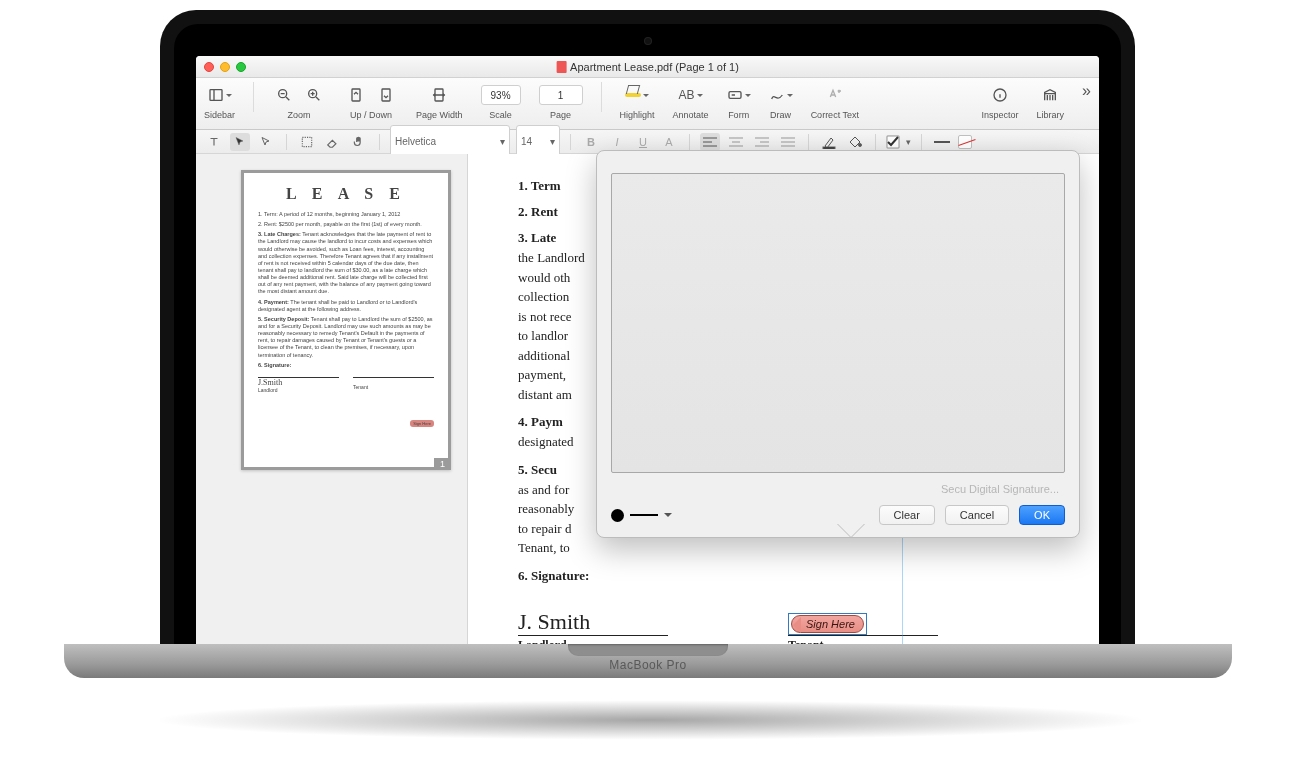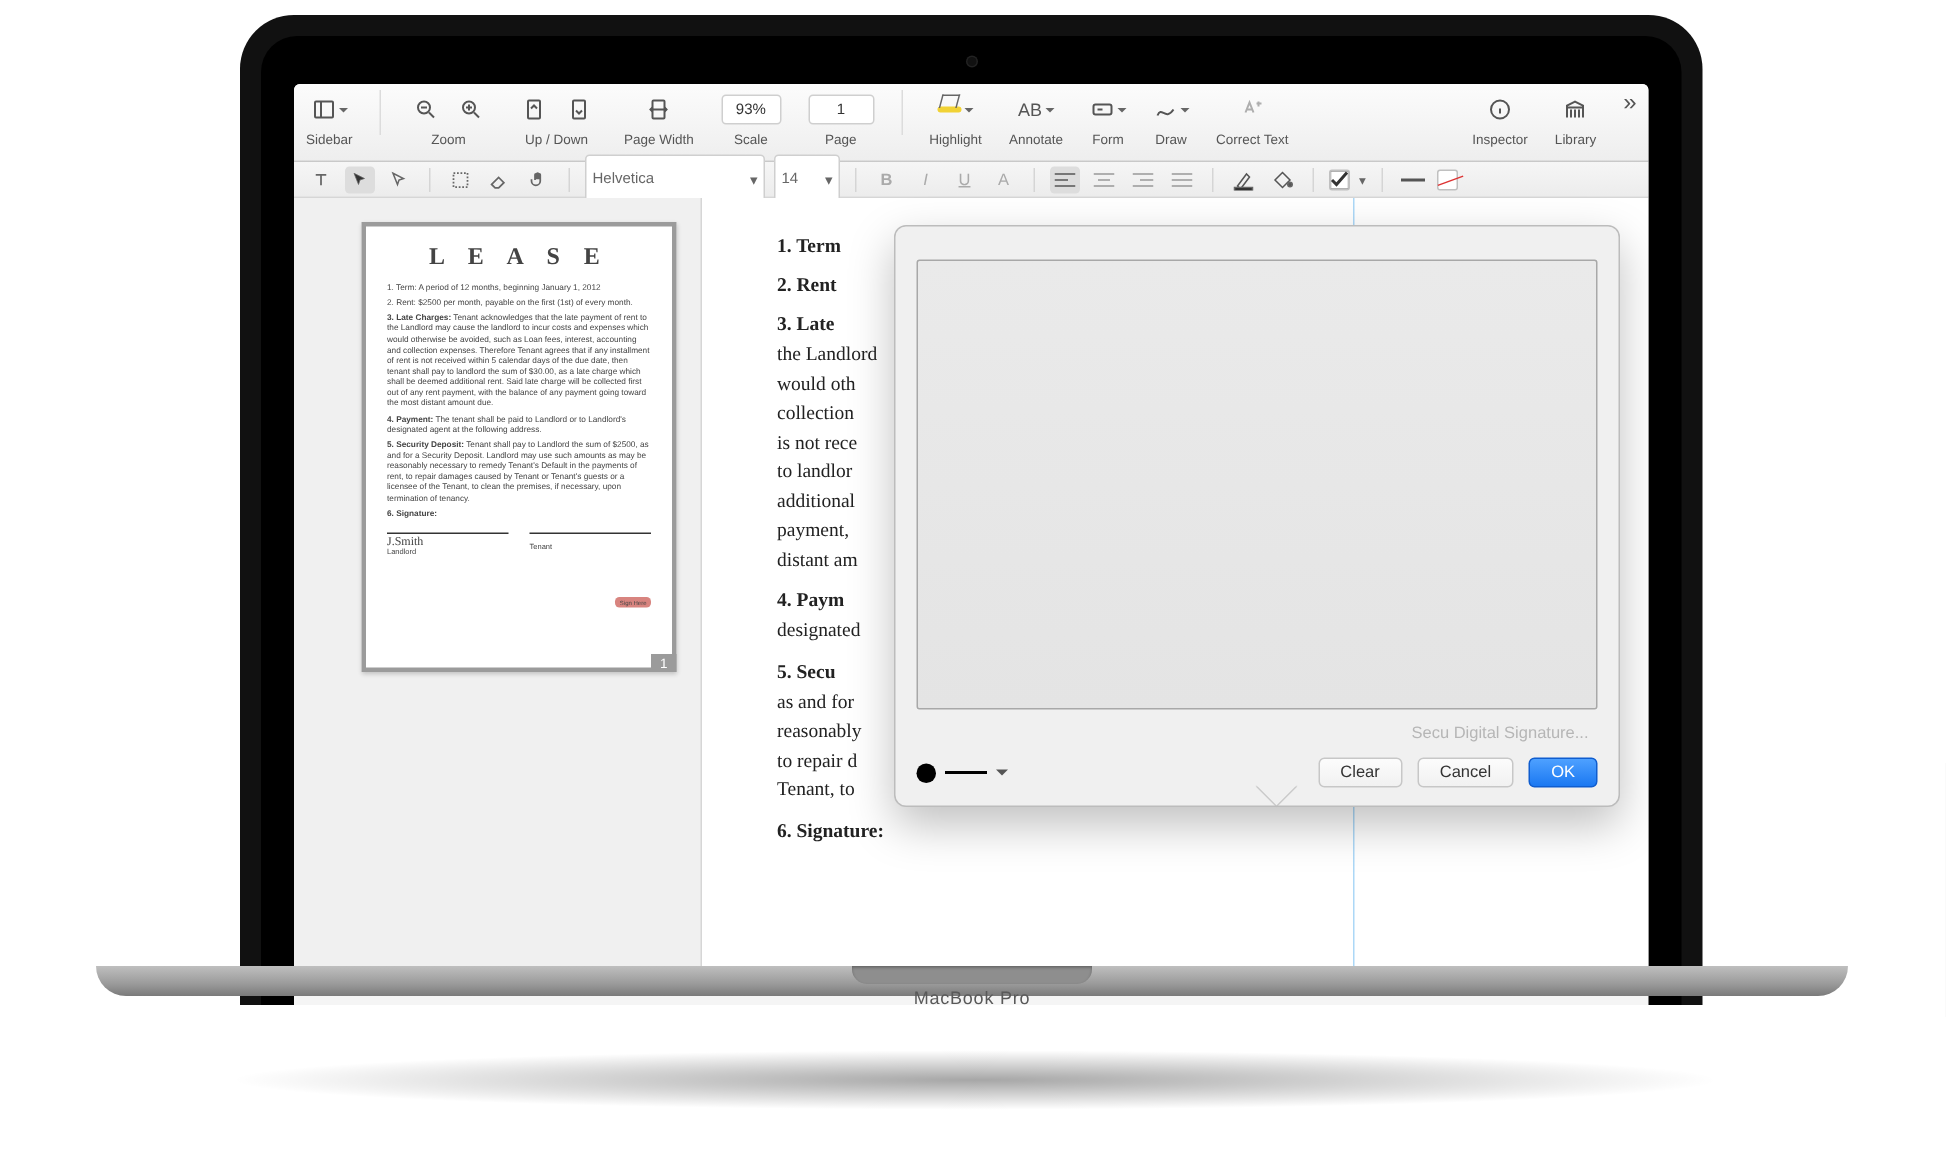--- a/index.html
+++ b/index.html
@@ -35,21 +35,21 @@
   .screen {
     width: 100%; height: 100%;
     background: #f5f5f5;
     border-radius: 4px 4px 0 0;
     overflow: hidden;
     position: relative;
   }
   .laptop-base {
     position: absolute;
     left: 64px; top: 644px;
-    width: 1168px; height: 20px;
+    width: 1168px; height: 34px;
     background: linear-gradient(#bfbfbf,#9a9a9a 60%, #7a7a7a);
     border-radius: 0 0 20px 20px;
   }
   .laptop-base::before {
     content:"";
     position:absolute; left:50%; top:0; transform:translateX(-50%);
     width:160px; height:12px;
     background:#8e8e8e;
     border-radius: 0 0 10px 10px;
     box-shadow: inset 0 1px 2px rgba(0,0,0,.3);
@@ -232,20 +232,31 @@
   .stroke-caret{border:4px solid transparent; border-top-color:#555; margin-top:4px;}
 </style>
 </head>
 <body>
 
 <div class="laptop">
   <div class="screen-bezel">
     <div class="camera"></div>
     <div class="screen">
 
+      <div class="titlebar">
+        <div class="traffic">
+          <div class="tl close"></div>
+          <div class="tl min"></div>
+          <div class="tl max"></div>
+        </div>
+        <div class="title">
+          <span class="pdf-badge"></span>
+          <span>Apartment Lease.pdf (Page 1 of 1)</span>
+        </div>
+      </div>
 
       <div class="toolbar">
         <div class="tgroup">
           <div class="ticons">
             <span class="tbtn caret">
               <svg viewBox="0 0 24 24" fill="none" stroke="currentColor" stroke-width="2">
                   <rect x="3" y="4" width="18" height="16" rx="1"></rect>
                   <line x1="9" y1="4" x2="9" y2="20"></line>
                 </svg>
             </span>
@@ -546,20 +557,38 @@
 distant am</p>
           <h4>4. Paym</h4>
           <p>designated</p>
           <h4>5.  Secu</h4>
           <p style="white-space:pre-line;">as and for
 reasonably
 to repair d
 Tenant, to</p>
           <h4><span>6. Signature</span>:</h4>
 
+          <div class="sig-block">
+            <div class="sig-col">
+              <div class="sig-line">
+                  <span class="cique cursive">J. Smith</span>
+                </div>
+              <span class="sig-label">Landlord</span>
+            </div>
+            <div class="sig-col">
+              <div class="sig-line">
+                <span class="tenant-field">
+                  <span class="sign-here-tag">
+                      <span>Sign Here</span>
+                    </span>
+                </span>
+              </div>
+              <span class="sig-label">Tenant</span>
+            </div>
+          </div>
         </div>
       </div>
 
       <div class="popover">
         <div class="sign-canvas"></div>
         <div class="pop-row">
           <span class="apply-ds">Secu Digital Signature...</span>
         </div>
         <div class="pop-row">
           <div class="stroke-pick">

